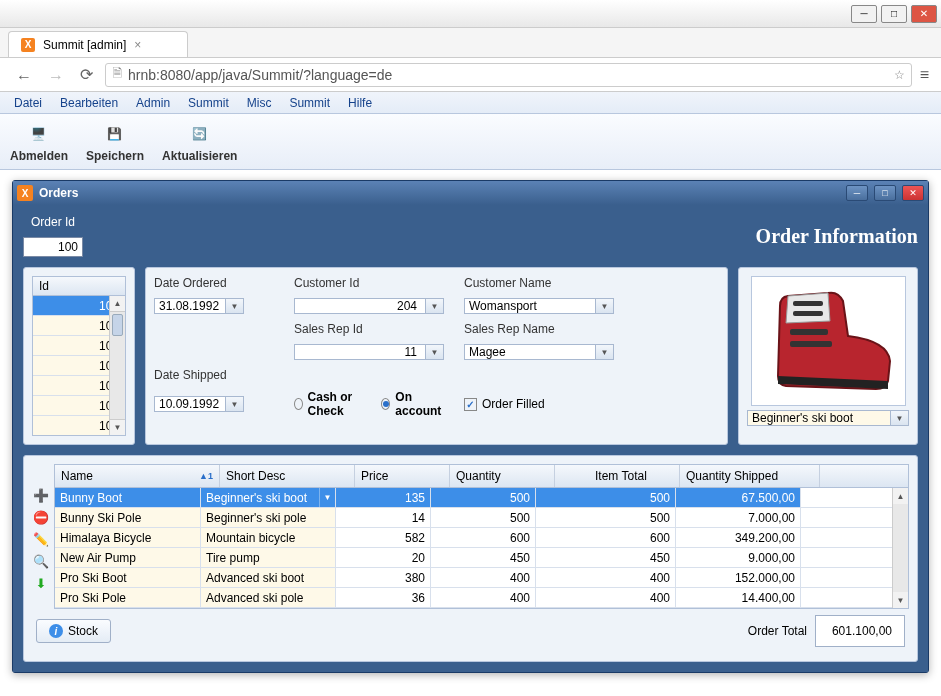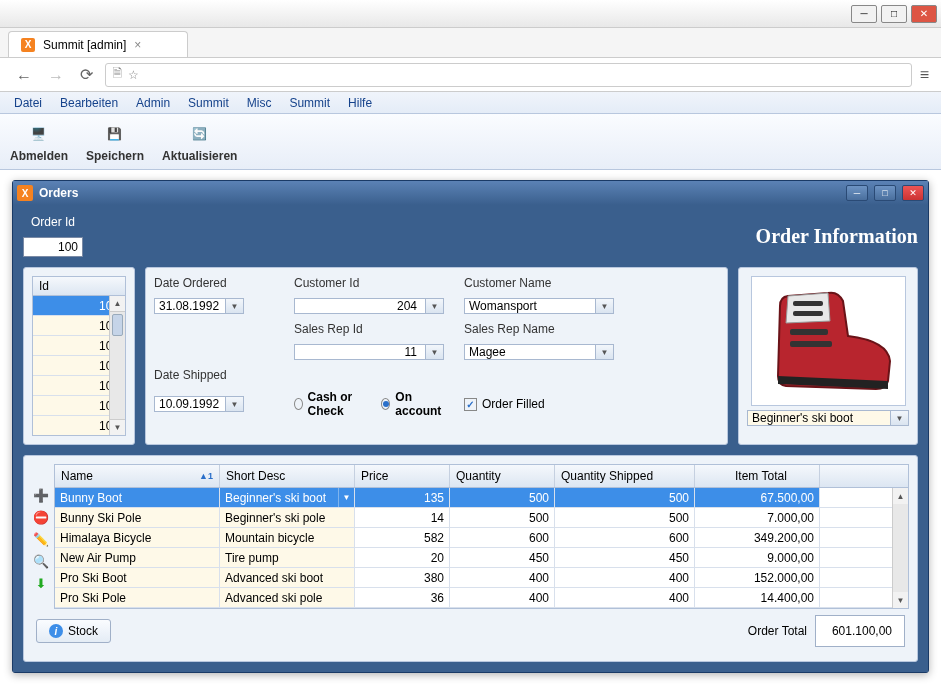--- a/index.html
+++ b/index.html
@@ -83,21 +83,21 @@
 .grid .th.desc{width:135px;}
 .grid .th.price{width:95px;}
 .grid .th.qty{width:105px;}
 .grid .th.qs{width:140px;}
 .grid .th.total{width:125px;padding-left:40px;}
 .grid .th .sort{margin-left:auto;font-size:9px;color:#2a6fc9;font-weight:bold;}
 .grid .tbody{position:relative;}
 .grid .tr{display:flex;border-bottom:1px solid #d8e0ec;height:20px;align-items:stretch;}
 .grid .tr.sel .td{background:#3d8ee8;color:#fff;}
 .grid .td{border-right:1px solid #d8e0ec;padding:2px 5px;display:flex;align-items:center;background:#fff;}
-.grid .td.name{width:165px;background:#fef9e8;}
+.grid .td.name{width:146px;background:#fef9e8;}
 .grid .td.desc{width:135px;background:#fef9e8;position:relative;}
 .grid .tr.sel .td.name,.grid .tr.sel .td.desc{background:#3d8ee8;}
 .grid .tr.sel .td.desc .arr{position:absolute;right:0;top:0;bottom:0;width:16px;border-left:1px solid #7fb4ee;display:flex;align-items:center;justify-content:center;font-size:8px;}
 .grid .td.price{width:95px;justify-content:flex-end;}
 .grid .td.qty{width:105px;justify-content:flex-end;}
 .grid .td.qs{width:140px;justify-content:flex-end;}
 .grid .td.total{width:125px;justify-content:flex-end;}
 .grid .vsbar{position:absolute;right:0;top:0;width:16px;bottom:0;background:#e8e8e8;border-left:1px solid #ccc;}
 .grid .vsbar .a{height:16px;display:flex;align-items:center;justify-content:center;font-size:8px;color:#555;background:#f2f2f2;}
 .footer-row{display:flex;align-items:center;padding:6px 4px;gap:10px;}
@@ -124,20 +124,21 @@
     <span class="close">×</span>
   </div>
 </div>
 
 <div class="navbar">
   <span class="navbtn">←</span>
   <span class="navbtn dim">→</span>
   <span class="navbtn">⟳</span>
   <div class="urlbox">
     <span class="doc">🗎</span>
+    <input value="hrnb:8080/app/java/Summit/?language=de" style="">
     <span class="star">☆</span>
   </div>
   <span class="menubtn">≡</span>
 </div>
 
 <div class="appmenu">
   <span>Datei</span>
   <span>Bearbeiten</span>
   <span>Admin</span>
   <span>Summit</span>
@@ -287,22 +288,22 @@
         </div>
         <div class="grid">
           <div class="thead">
             <div class="th name">
                   <span>Name</span>
                   <span class="sort">▲1</span>
                 </div>
             <div class="th desc">Short Desc</div>
             <div class="th price">Price</div>
             <div class="th qty">Quantity</div>
+            <div class="th total">Item Total</div>
             <div class="th qs">Quantity Shipped</div>
-            <div class="th total">Item Total</div>
           </div>
           <div class="tbody" id="grid-body">
             <div class="tr sel">
                   <div class="td name">Bunny Boot</div>
                   <div class="td desc">Beginner's ski boot<span class="arr">▼</span></div>
                   <div class="td price">135</div>
                   <div class="td qty">500</div>
                   <div class="td qs">500</div>
                   <div class="td total">67.500,00</div>
                 </div>

